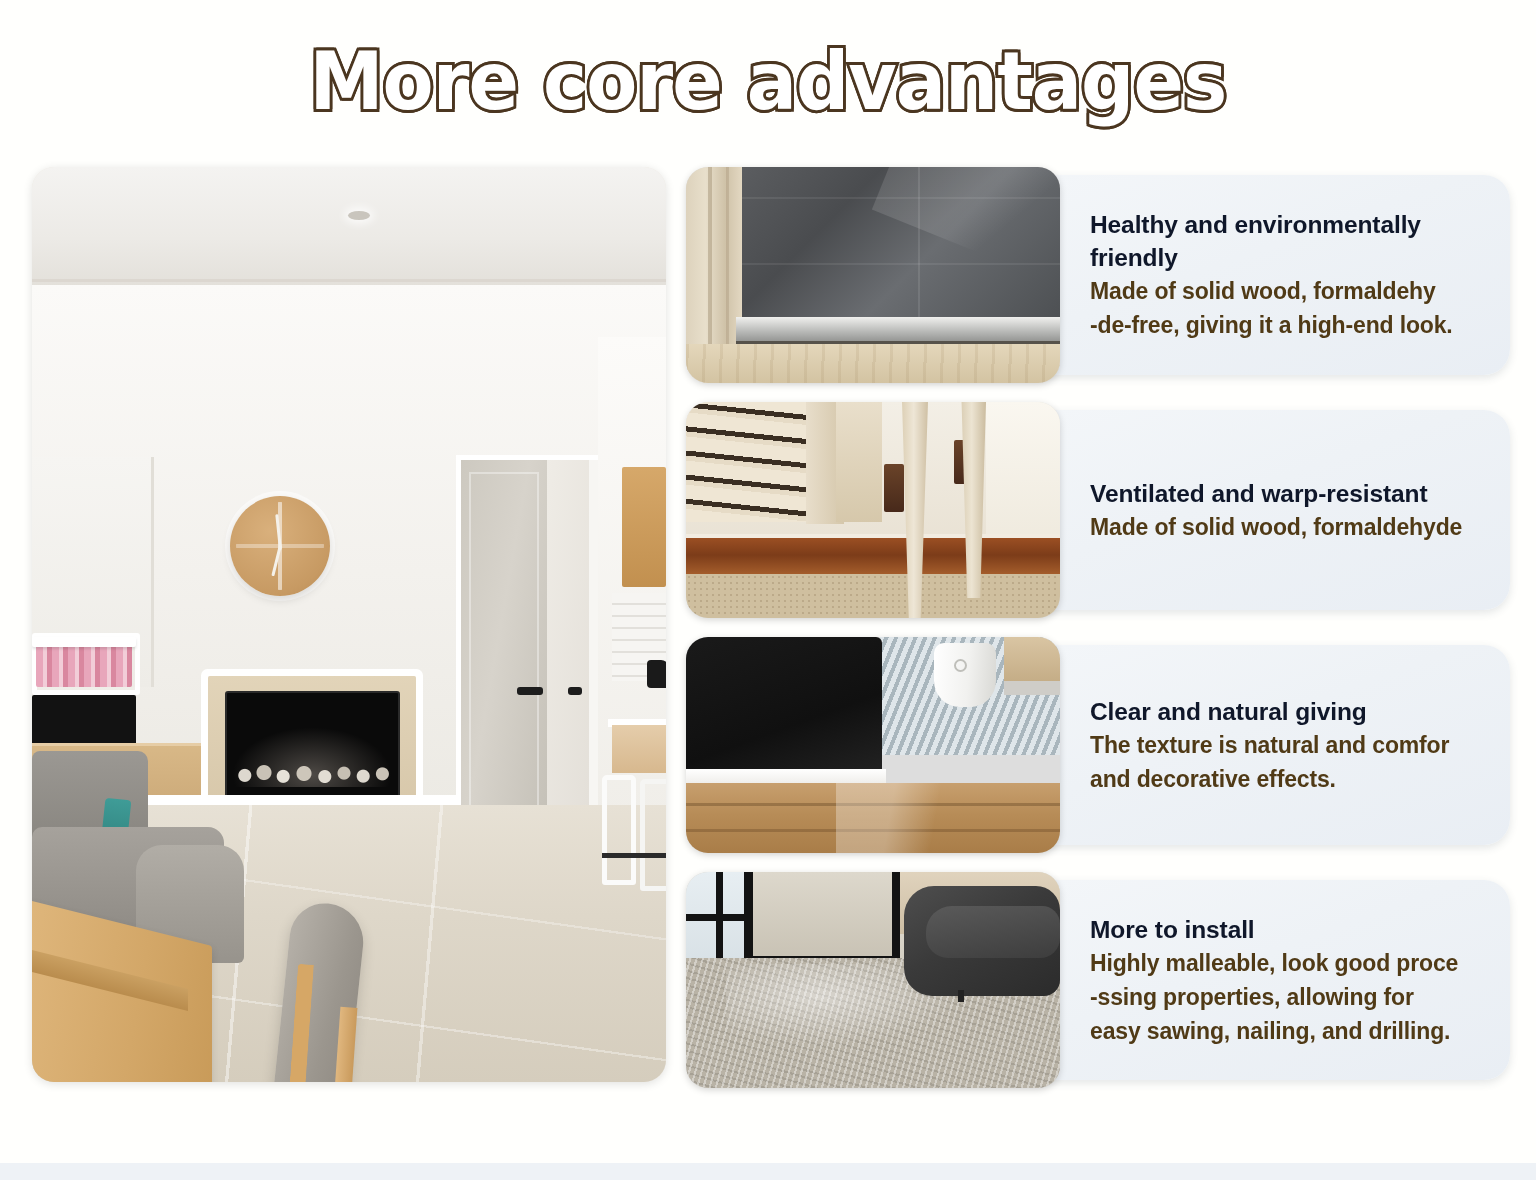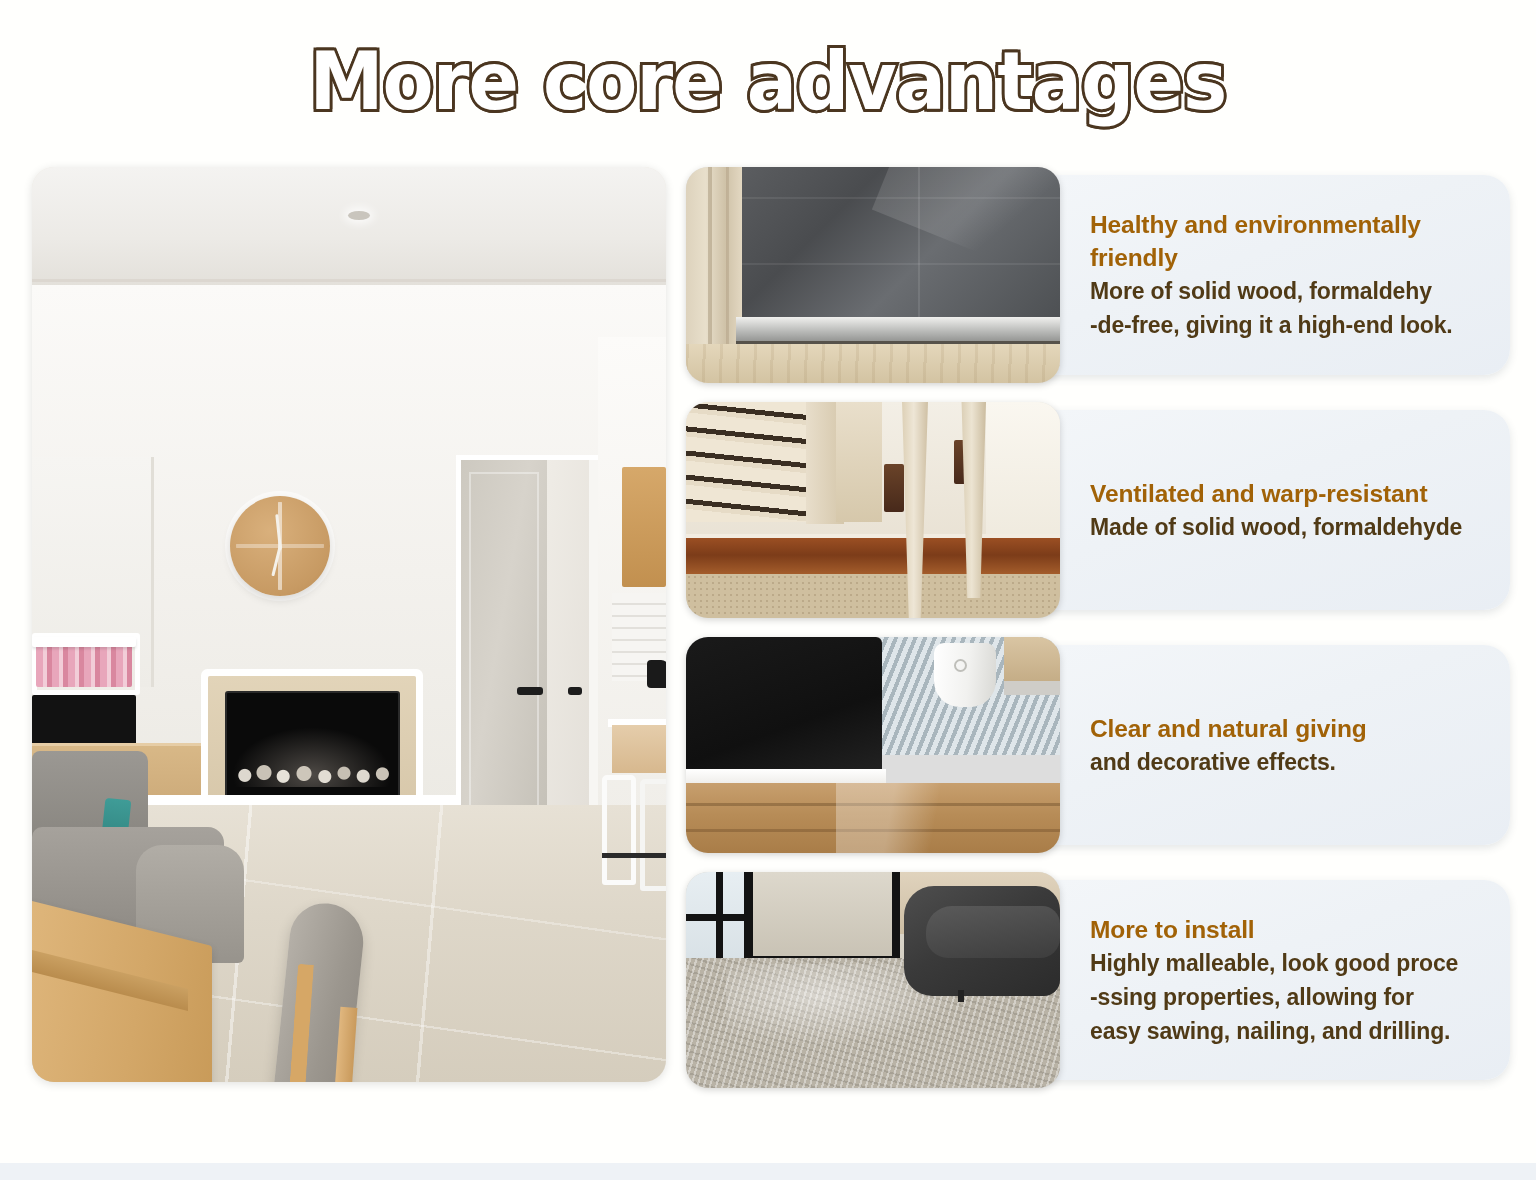--- a/index.html
+++ b/index.html
@@ -372,21 +372,21 @@
     height: 216px;
     display: flex;
     flex-direction: column;
     justify-content: center;
   }
   .feature-title {
     font-family: "Liberation Sans", sans-serif;
     font-weight: bold;
     font-size: 24.5px;
     line-height: 33px;
-    color: #a16207;
+    color: #0f172a;
     letter-spacing: -0.1px;
   }
   .feature-line {
     font-family: "Liberation Sans", sans-serif;
     font-weight: bold;
     font-size: 23px;
     line-height: 34px;
     color: #503a16;
     letter-spacing: -0.15px;
   }
@@ -588,21 +588,21 @@
         <div class="t1-panel-h2"></div>
         <div class="t1-panel-v"></div>
         <div class="t1-panel-diag"></div>
         <div class="t1-sill"></div>
         <div class="t1-sill-line"></div>
         <div class="t1-floor"></div>
         <div class="t1-floor-grain"></div>
       </div>
       <div class="feature-text">
         <div class="feature-title">Healthy and environmentally friendly</div>
-        <div class="feature-line">More of solid wood, formaldehy</div>
+        <div class="feature-line">Made of solid wood, formaldehy</div>
         <div class="feature-line">-de-free, giving it a high-end look.</div>
       </div>
     </div>
 
     <div class="feature-row">
       <div class="feature-card"></div>
       <div class="feature-thumb">
         <div class="t2-wall"></div>
         <div class="t2-slats"></div>
         <div class="t2-slat-edge"></div>
@@ -632,20 +632,21 @@
         <div class="t3-cyl-btn"></div>
         <div class="t3-black"></div>
         <div class="t3-white-base"></div>
         <div class="t3-floor"></div>
         <div class="t3-floor-p1"></div>
         <div class="t3-floor-p2"></div>
         <div class="t3-floor-sheen"></div>
       </div>
       <div class="feature-text">
         <div class="feature-title">Clear and natural giving</div>
+        <div class="feature-line">The texture is natural and comfor</div>
         <div class="feature-line">and decorative effects.</div>
       </div>
     </div>
 
     <div class="feature-row">
       <div class="feature-card"></div>
       <div class="feature-thumb">
         <div class="t4-wall"></div>
         <div class="t4-wall-r"></div>
         <div class="t4-door"></div>

